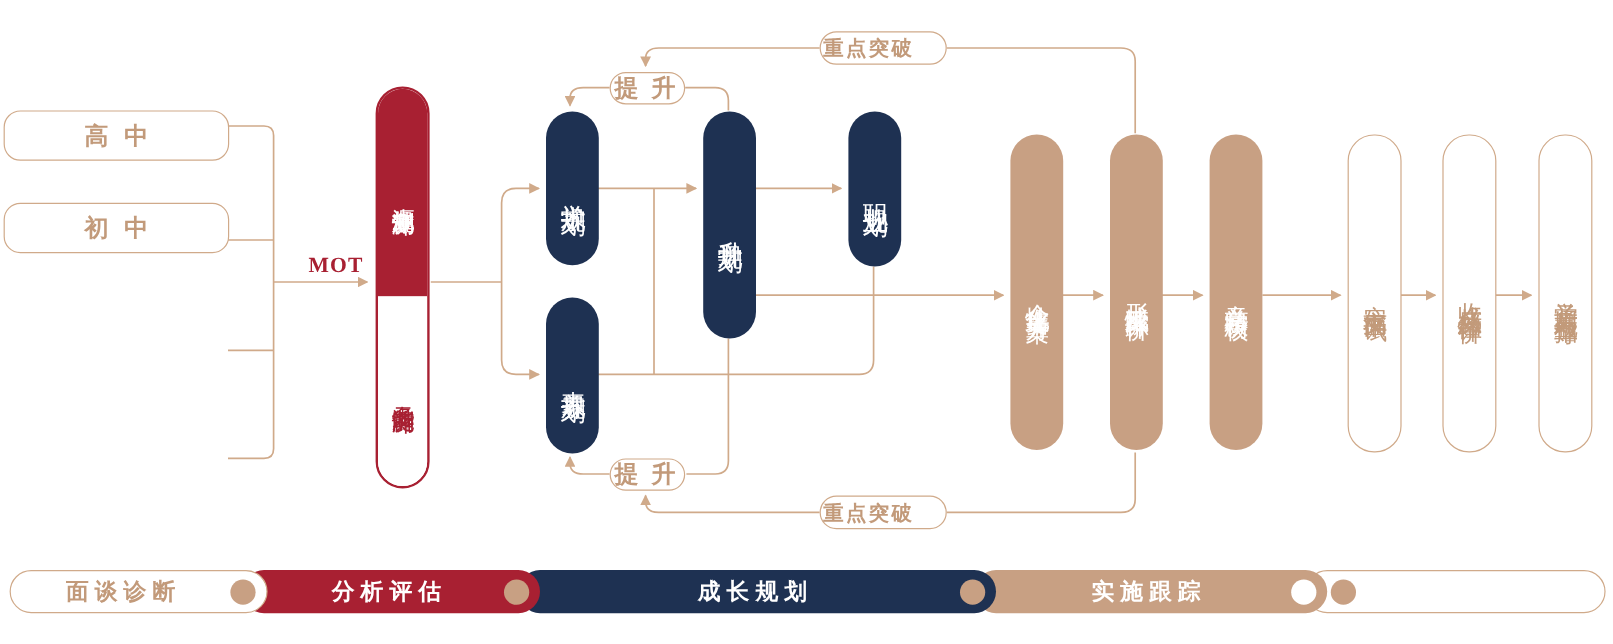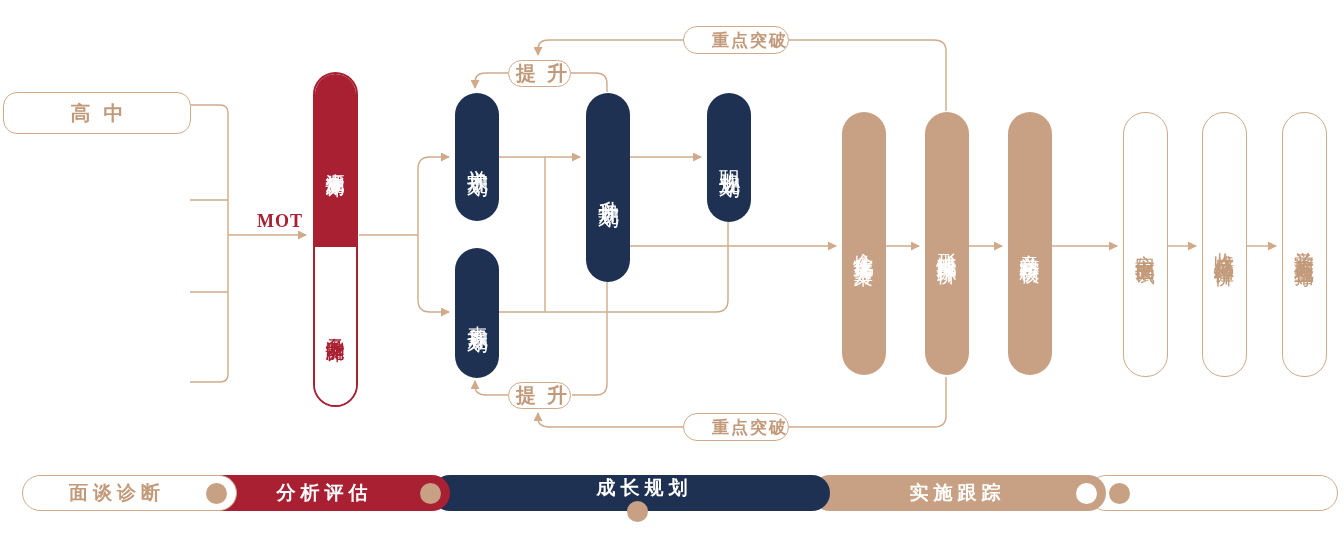--- a/index.html
+++ b/index.html
@@ -46,35 +46,35 @@
   }
   .pill.navy{background:var(--navy);color:#fff;}
   .pill.tanfill{background:var(--tan);color:#fff;}
   .pill.ghost{background:#fff;border:1.5px solid var(--line);color:var(--tan-text);}
   .pill .vtext{font-size:20px;}
   .pill.navy .vtext{font-size:21px;}
   
   .badge{
     position:absolute;box-sizing:border-box;background:#fff;
     border:1.4px solid var(--line);color:var(--tan-text);
-    display:flex;align-items:center;justify-content:flex-end;
+    display:flex;align-items:center;justify-content:flex-start;
     font-weight:600;
   }
   .badge.boost{left:508px;width:63px;height:27px;border-radius:13.5px;font-size:20px;letter-spacing:3px;padding-left:3px;}
   .badge.break{left:683px;width:106px;height:28px;border-radius:14px;font-size:17px;letter-spacing:2px;padding-left:2px;}
   
   .seg{
     position:absolute;top:475px;height:36px;box-sizing:border-box;border-radius:18px;
     display:flex;align-items:center;font-weight:bold;font-size:19px;
   }
   .seg .lbl{flex:1;text-align:center;letter-spacing:5px;padding-left:5px;}
   .seg .dot{width:21px;height:21px;border-radius:50%;margin-right:9px;flex:none;}
   .seg.outline{background:#fff;border:1.6px solid var(--line);color:var(--tan-text);}
   .seg.redbg{background:var(--red);color:#fff;}
-  .seg.navybg{background:var(--navy);color:#fff;flex-direction:column;}
+  .seg.navybg{background:var(--navy);color:#fff;}
   .seg.tanbg{background:var(--tan);color:#fff;font-family:Liberation Serif, serif;}
   .dot.tandot{background:var(--tan);}
   .dot.whitedot{background:#fff;}
 </style>
 </head>
 <body>
 
 <div id="stage">
 
   <svg id="wires" viewBox="0 0 1344 537">
@@ -114,20 +114,23 @@
       <path d="M 968 246 H 1002" marker-end="url(#arr)"></path>
       <path d="M 1052 246 H 1117" marker-end="url(#arr)"></path>
       <path d="M 1167 246 H 1196" marker-end="url(#arr)"></path>
       <path d="M 1246 246 H 1276" marker-end="url(#arr)"></path>
     </g>
   </svg>
 
   <div class="box" style="top:92px">
       <span>高中</span>
     </div>
+  <div class="box" style="top:169px">
+      <span>初中</span>
+    </div>
 
   <div class="mot">MOT</div>
 
   <div class="assess">
     <div class="half top">
       <span class="vtext">生涯规划测评</span>
     </div>
     <div class="half bot">
       <span class="vtext">多元潜能测评</span>
     </div>
@@ -172,21 +175,21 @@
   <div class="pill ghost" style="left:1123px;top:112px;width:45px;height:265px">
       <span class="vtext">定位文书面试</span>
     </div>
   <div class="pill ghost" style="left:1202px;top:112px;width:45px;height:265px">
       <span class="vtext">收成与总结性评价</span>
     </div>
   <div class="pill ghost" style="left:1282px;top:112px;width:45px;height:265px">
       <span class="vtext">学子归巢与就业指导</span>
     </div>
 
-  <div class="seg outline" style="left:22px;width:215px;z-index:15">
+  <div class="seg outline" style="left:8px;width:215px;z-index:15">
     <span class="lbl">面谈诊断</span>
       <span class="dot tandot"></span>
   </div>
   <div class="seg redbg" style="left:202px;width:248px;z-index:14;padding-left:22px">
     <span class="lbl">分析评估</span>
       <span class="dot tandot"></span>
   </div>
   <div class="seg navybg" style="left:432px;width:398px;z-index:13;padding-left:22px">
     <span class="lbl">成长规划</span>
       <span class="dot tandot"></span>

